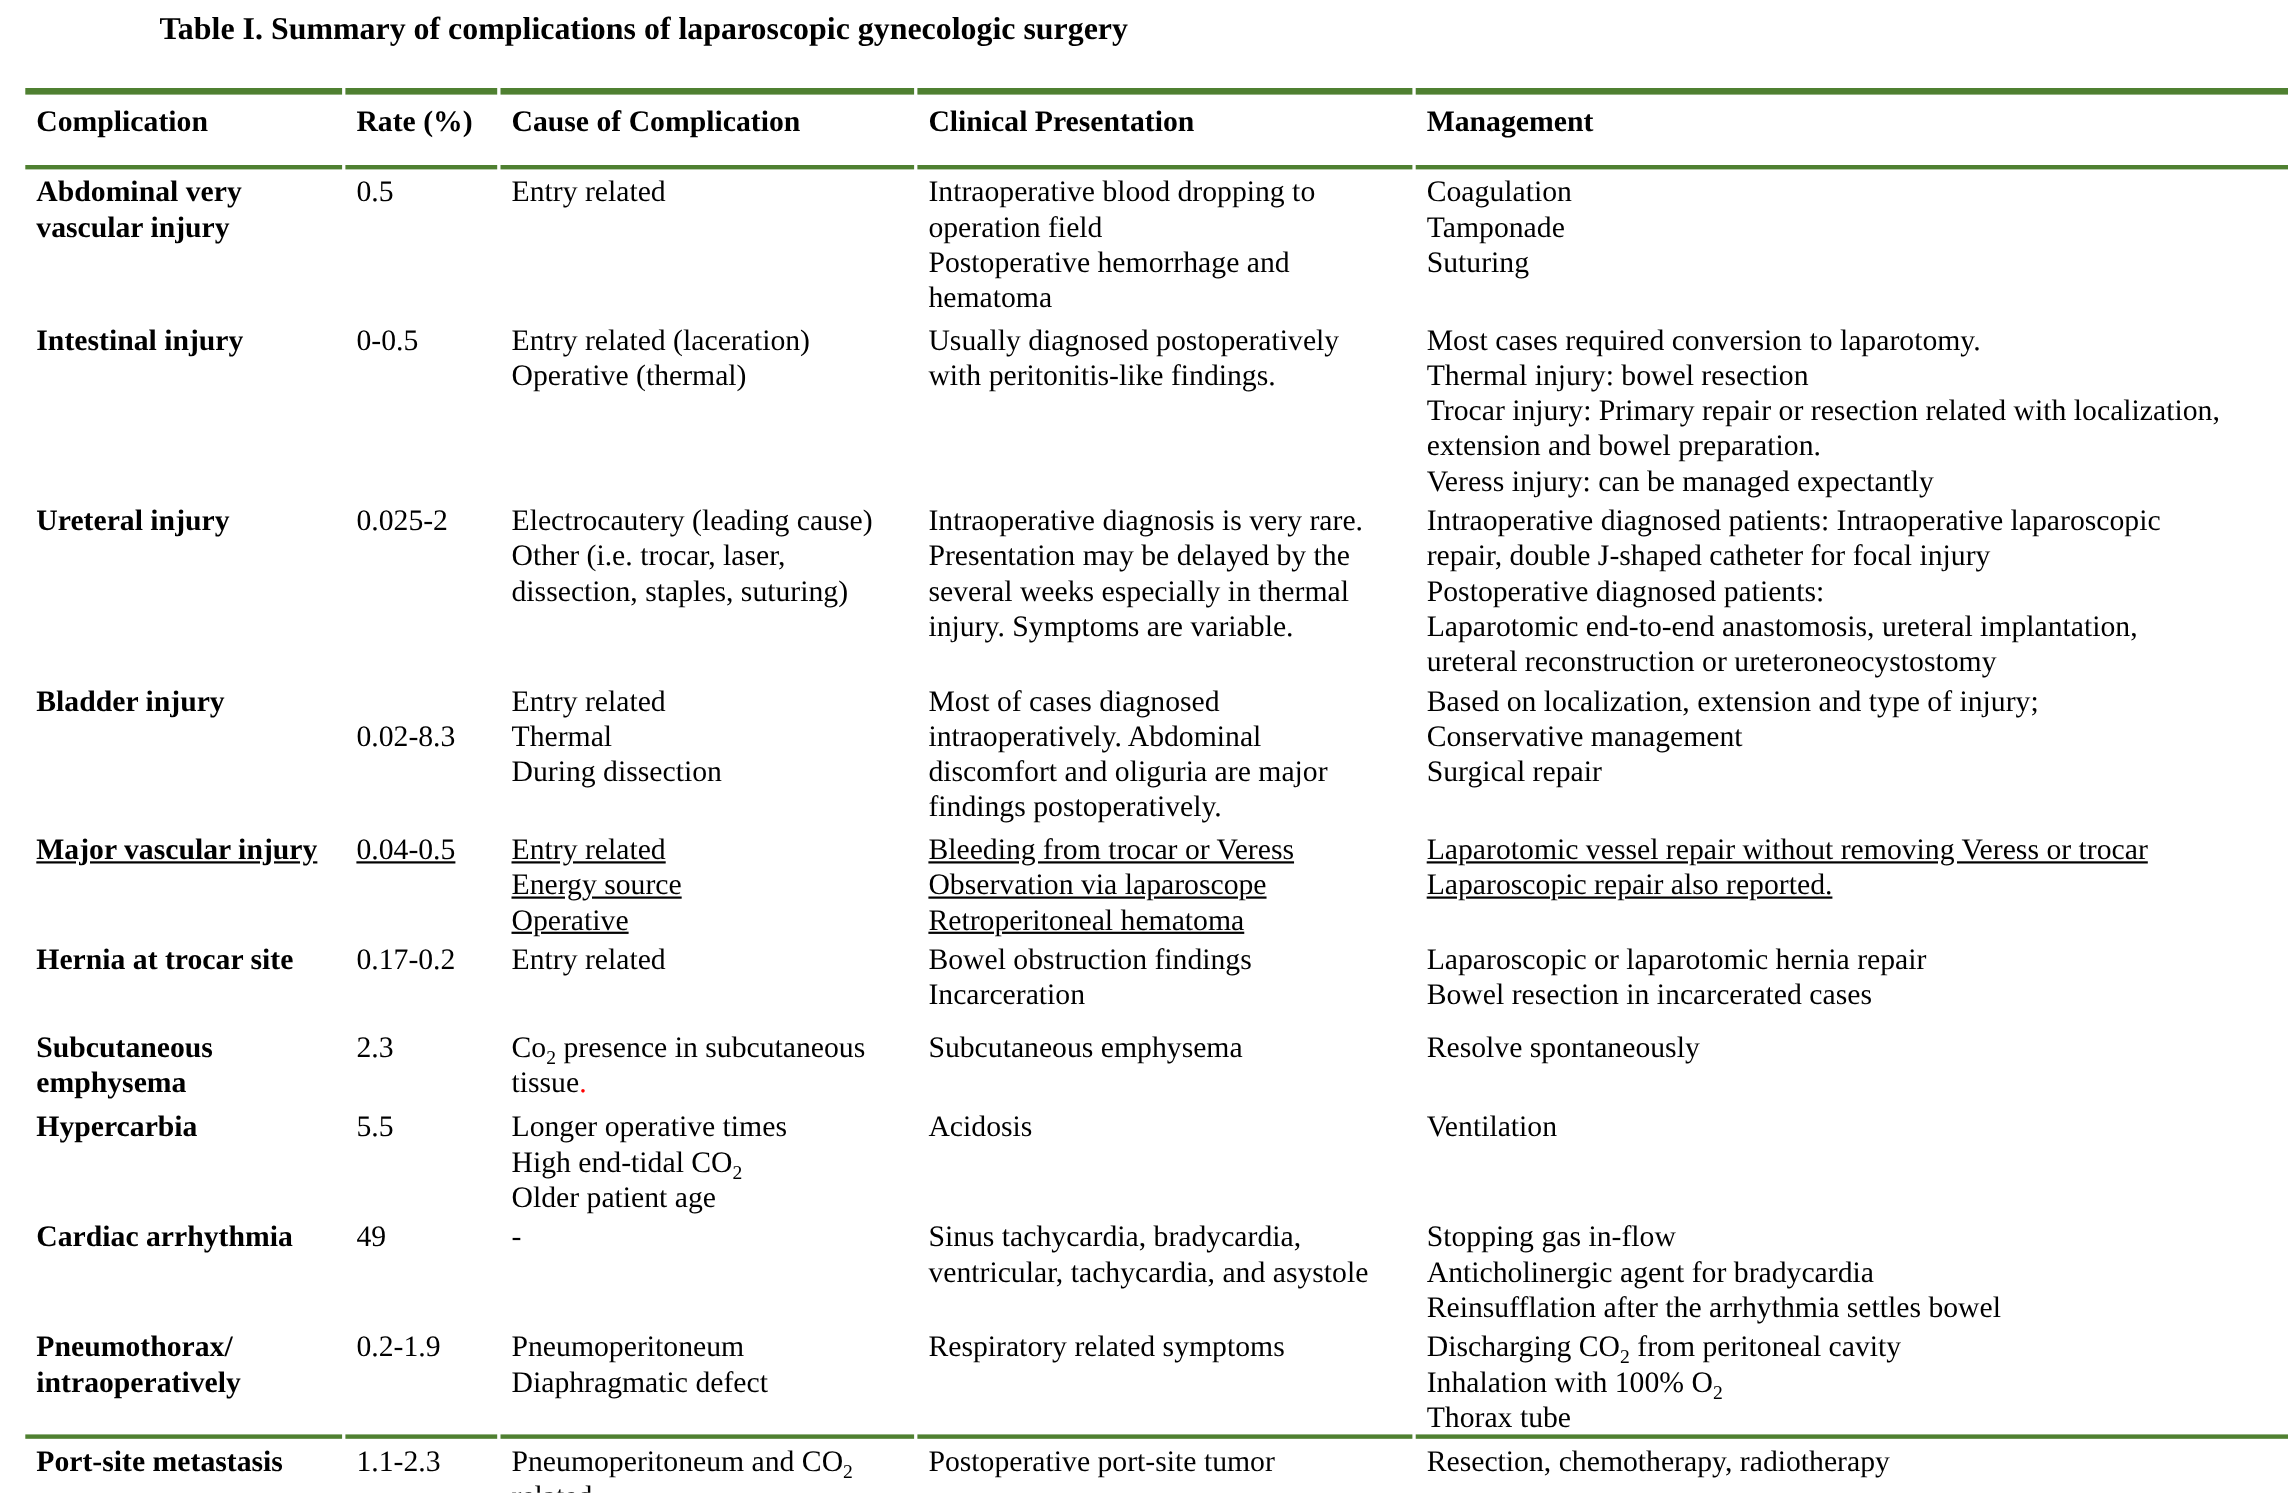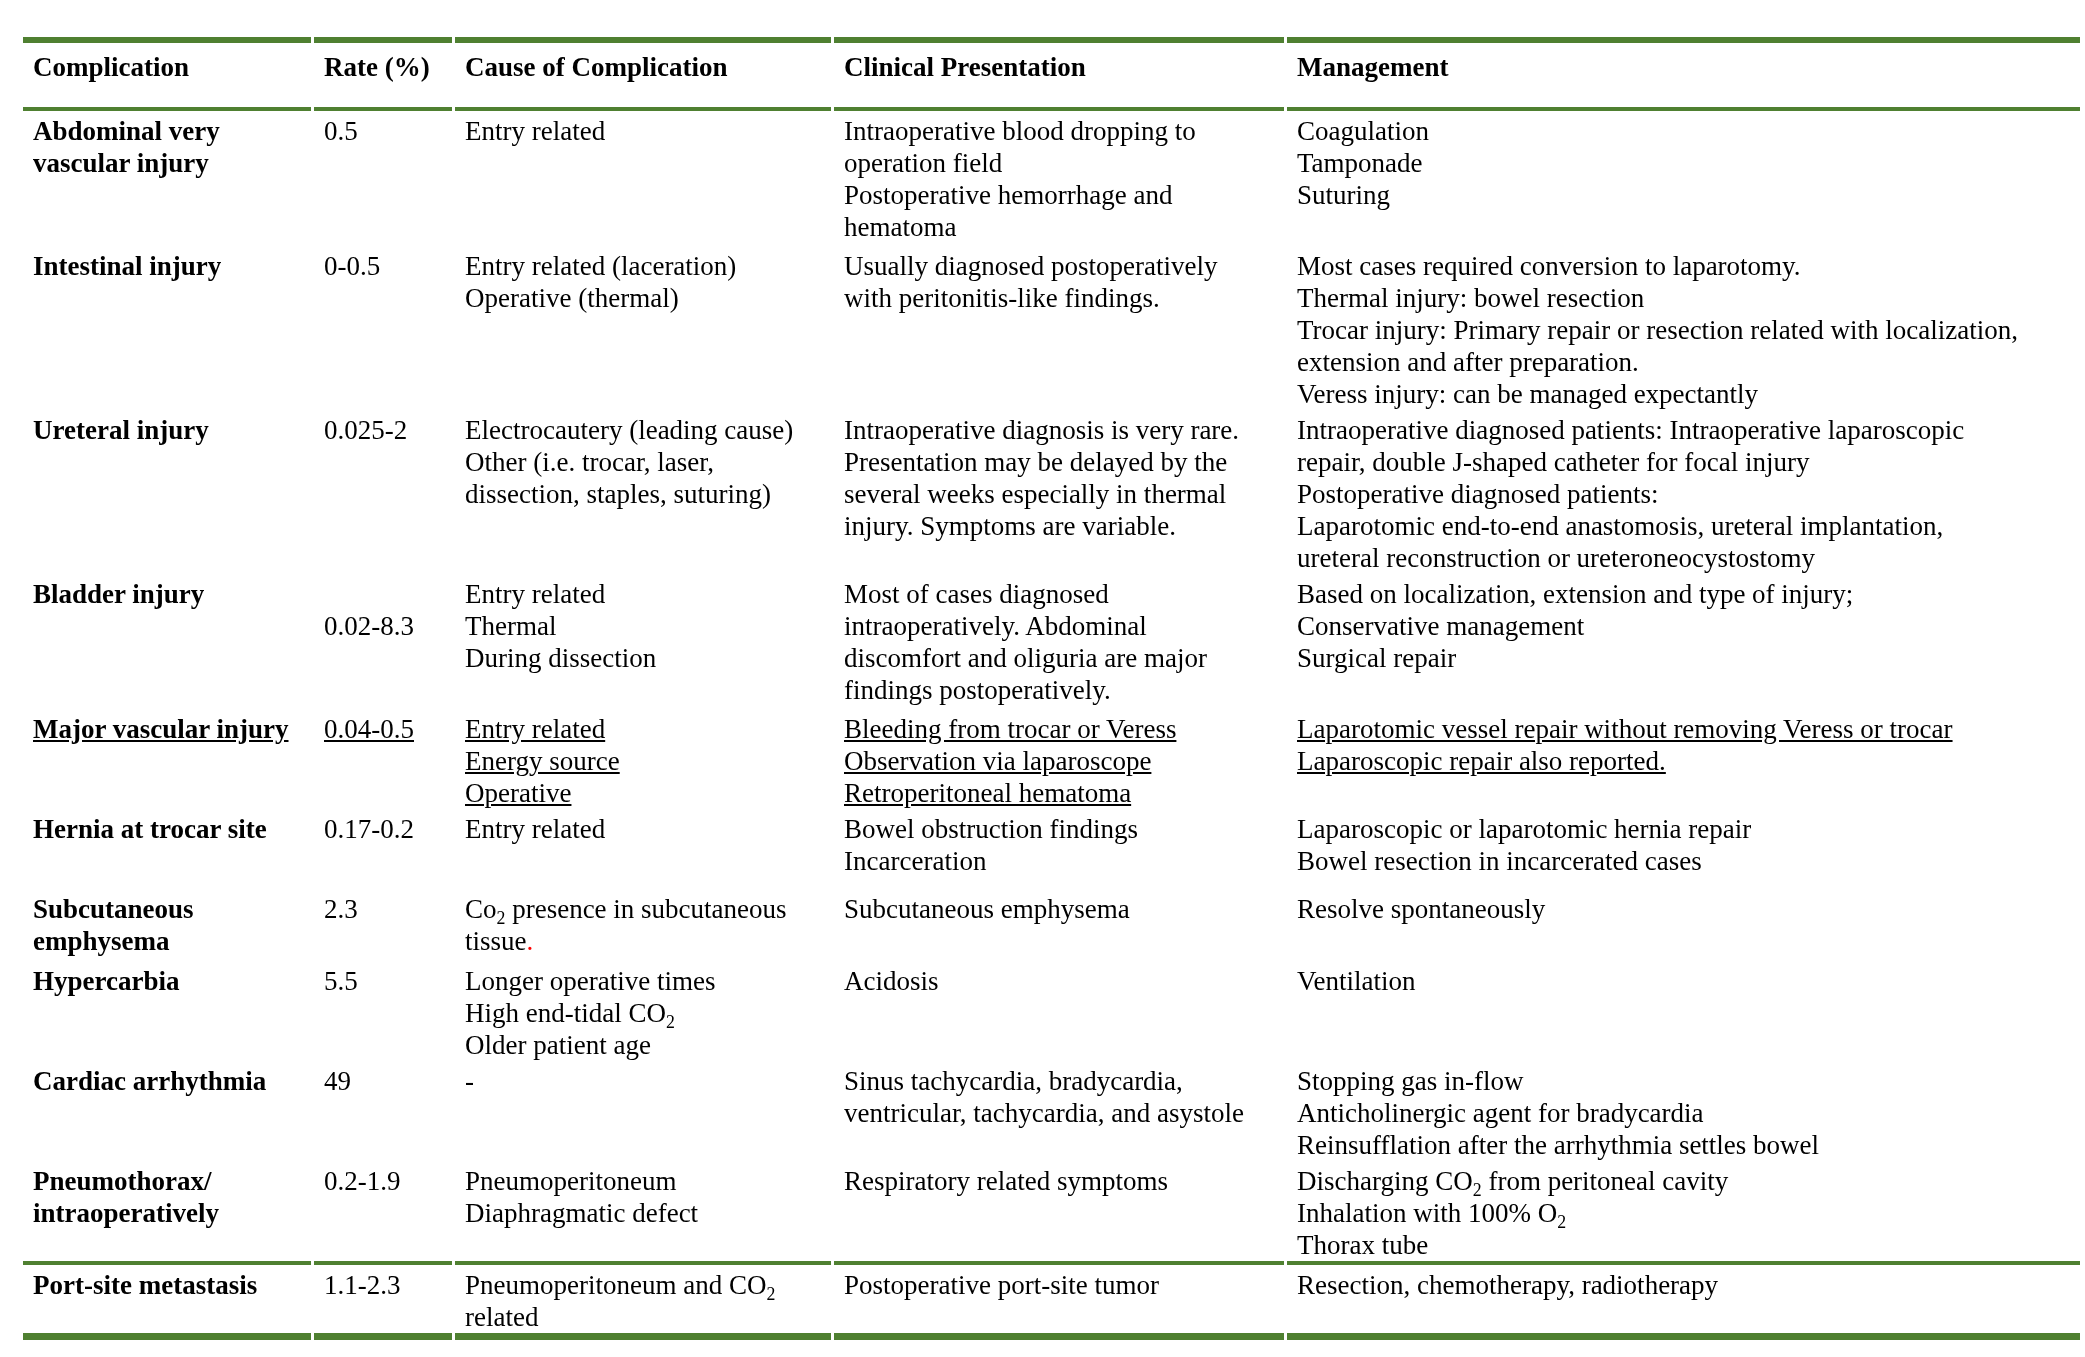--- a/index.html
+++ b/index.html
@@ -65,20 +65,21 @@
   tbody tr:nth-child(11) td {
     height: 62px;
     border-top: 4px solid var(--accent);
     border-bottom: 7px solid var(--accent);
   }
 </style>
 </head>
 <body>
 
 <div class="page">
+  <div class="title">Table I. Summary of complications of laparoscopic gynecologic surgery</div>
 
   <table class="complications">
     <colgroup>
       <col class="c1">
         <col class="c2">
         <col class="c3">
         <col class="c4">
         <col class="c5">
     </colgroup>
     <thead>
@@ -126,21 +127,21 @@
             <div class="line">Operative (thermal)</div>
           </td>
           <td>
             <div class="line">Usually diagnosed postoperatively</div>
             <div class="line">with peritonitis-like findings.</div>
           </td>
           <td>
             <div class="line">Most cases required conversion to laparotomy.</div>
             <div class="line">Thermal injury: bowel resection</div>
             <div class="line">Trocar injury: Primary repair or resection related with localization,</div>
-            <div class="line">extension and after preparation.</div>
+            <div class="line">extension and bowel preparation.</div>
             <div class="line">Veress injury: can be managed expectantly</div>
           </td>
         </tr>
         <tr>
           <td class="bold-col">
             <div class="line">Ureteral injury</div>
           </td>
           <td>
             <div class="line">0.025-2</div>
           </td>

